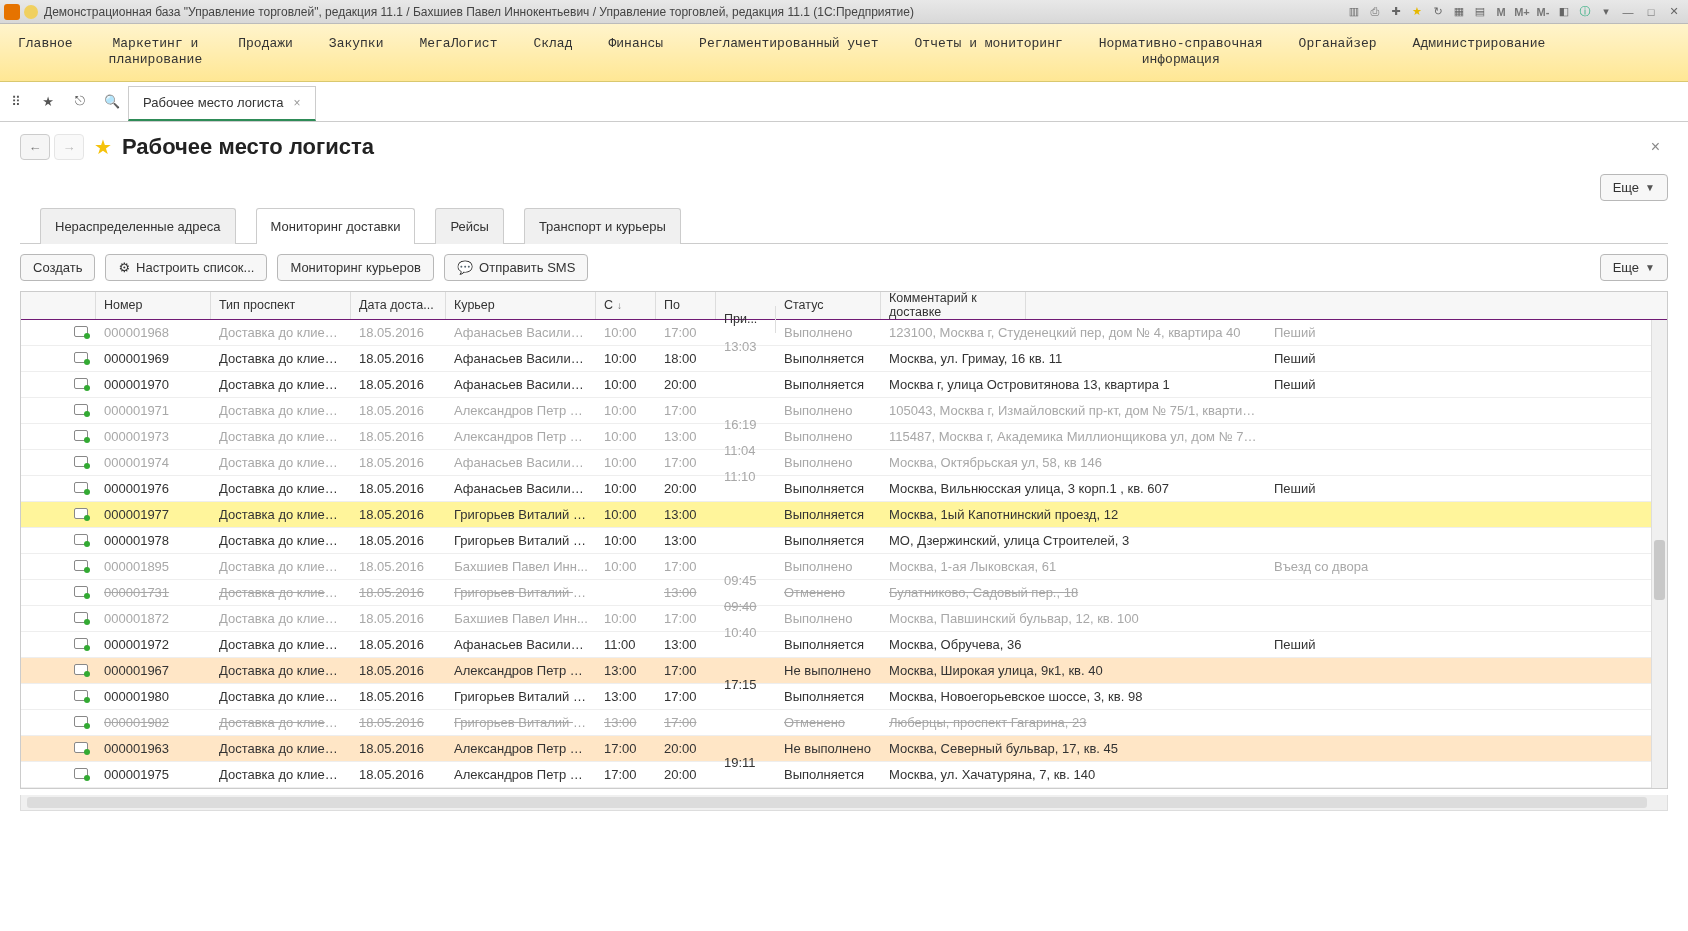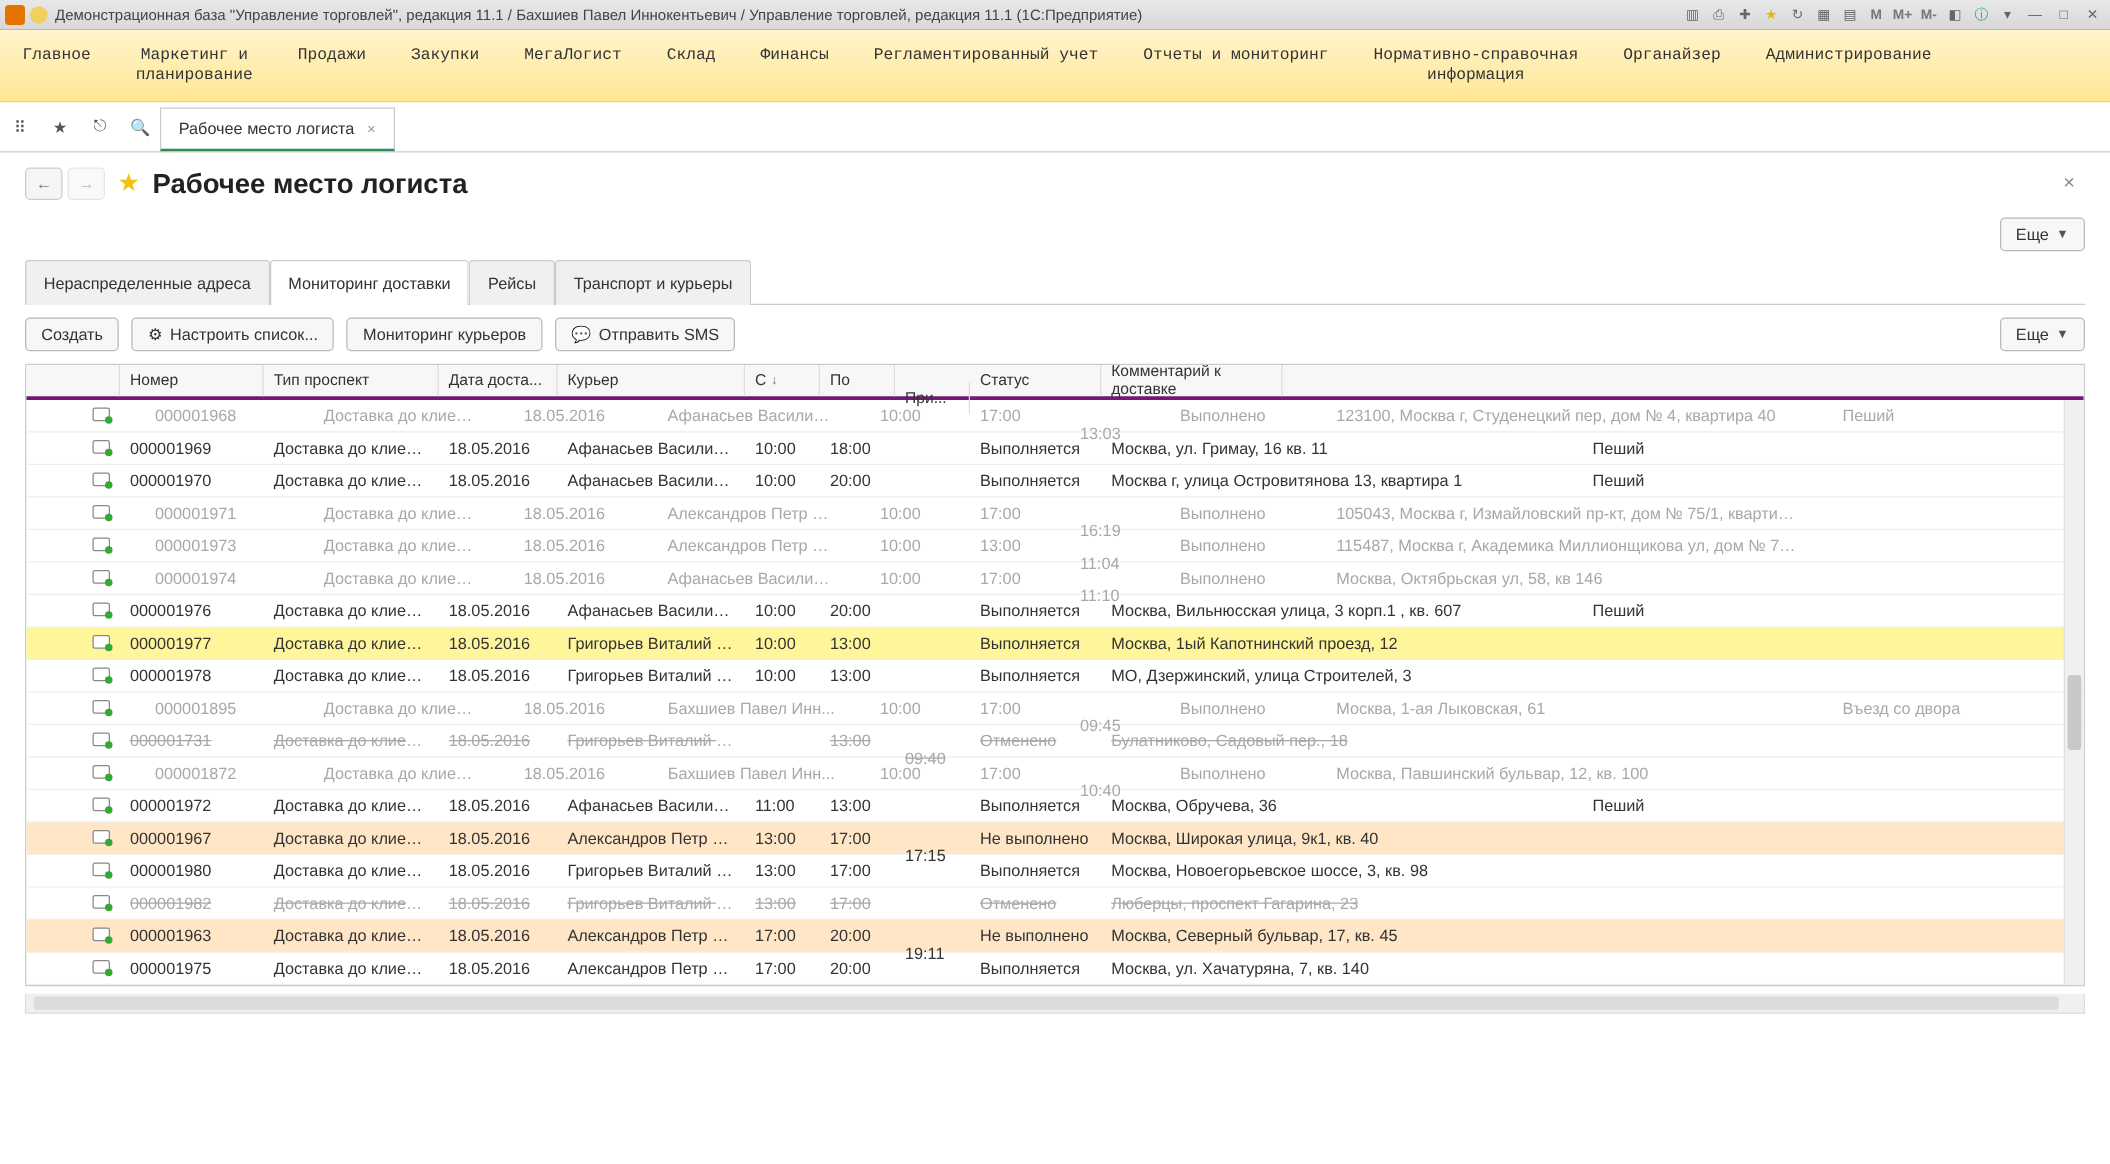--- a/index.html
+++ b/index.html
@@ -34,48 +34,48 @@
   .star { color:#f5c20b; font-size:20px;}
   .pagetitle { font-size:22px; font-weight:bold; color:#222;}
   .closex { margin-left:auto; color:#888; cursor:pointer; font-size:16px; padding:4px 8px;}
   
   .morebar { display:flex; justify-content:flex-end; margin:14px 0 6px 0;}
   .btn { border:1px solid #b8b8b8; border-radius:4px; background:#f7f7f7; padding:5px 12px; cursor:pointer; display:inline-flex; align-items:center; gap:6px; color:#333;}
   .btn .caret { font-size:10px; color:#555;}
   
   
   .tabpanel { margin:0 0 6px 0; border-bottom:1px solid #ccc; display:flex; }
-  .tabpanel .ptab { padding:10px 14px; border:1px solid #ccc; border-bottom:none; background:#f0f0f0; margin-right:0; cursor:pointer; position:relative; top:1px; border-radius:3px 3px 0 0;}
+  .tabpanel .ptab { padding:10px 14px; border:1px solid #ccc; border-bottom:none; background:#f0f0f0; margin-right:0; cursor:pointer; position:relative; top:1px; border-radius:3px 3px 0 0;margin-left:20px;}
   .tabpanel .ptab.active { background:#fff;}
   
   
   .tbbar { display:flex; gap:10px; margin:10px 0; align-items:center;}
   .tbbar .spacer { flex:1;}
   
   
   .tablewrap { border:1px solid #ccc; height:498px; position:relative; overflow:hidden; margin-bottom:6px;}
   .thead, .trow { display:flex; align-items:center;}
-  .thead { background:#f7f7f7; border-bottom:3px solid #701a75; height:28px; font-size:12.5px;}
+  .thead { background:#f7f7f7; border-bottom:1px solid #701a75; height:28px; font-size:12.5px;}
   .thead .th { padding:0 8px; border-right:1px solid #ddd; height:100%; display:flex; align-items:center; gap:4px; cursor:pointer;}
   .tbody { overflow-y:auto;}
   .trow { height:26px; border-bottom:1px solid #eee; font-size:13px;}
   .trow .td { padding:0 8px; overflow:hidden; white-space:nowrap; text-overflow:ellipsis;}
   .c-icon { width:75px; flex:0 0 75px; text-align:right;}
   .c-num { width:115px; flex:0 0 115px;}
   .c-type { width:140px; flex:0 0 140px;}
   .c-date { width:95px; flex:0 0 95px;}
   .c-cour { width:150px; flex:0 0 150px;text-align:center;}
   .c-from { width:60px; flex:0 0 60px;}
   .c-to { width:60px; flex:0 0 60px;}
   .c-arr { width:60px; flex:0 0 60px;margin-top:28px;}
   .c-stat { width:105px; flex:0 0 105px;}
   .c-addr { width:385px; flex:0 0 385px;}
   .c-comm { width:145px; flex:0 0 145px;}
   
-  .row-done { color:#a8a8a8;gap:20px;}
+  .row-done { color:#a8a8a8;}
   .row-active { color:#333;}
   .row-selected { background:#fff59b;}
   .row-warn { background:#ffe6c6;}
   .row-cancel { color:#a8a8a8;}
   .row-cancel .td { text-decoration:line-through;}
   .row-cancel .c-icon { text-decoration:none;}
   
   .rowicon { display:inline-block; width:14px; height:11px; border:1px solid #888; border-radius:2px; position:relative; background:#fff;}
   .rowicon::after { content:""; position:absolute; right:-3px; bottom:-3px; width:6px; height:6px; background:#3a3; border-radius:50%;}
   

